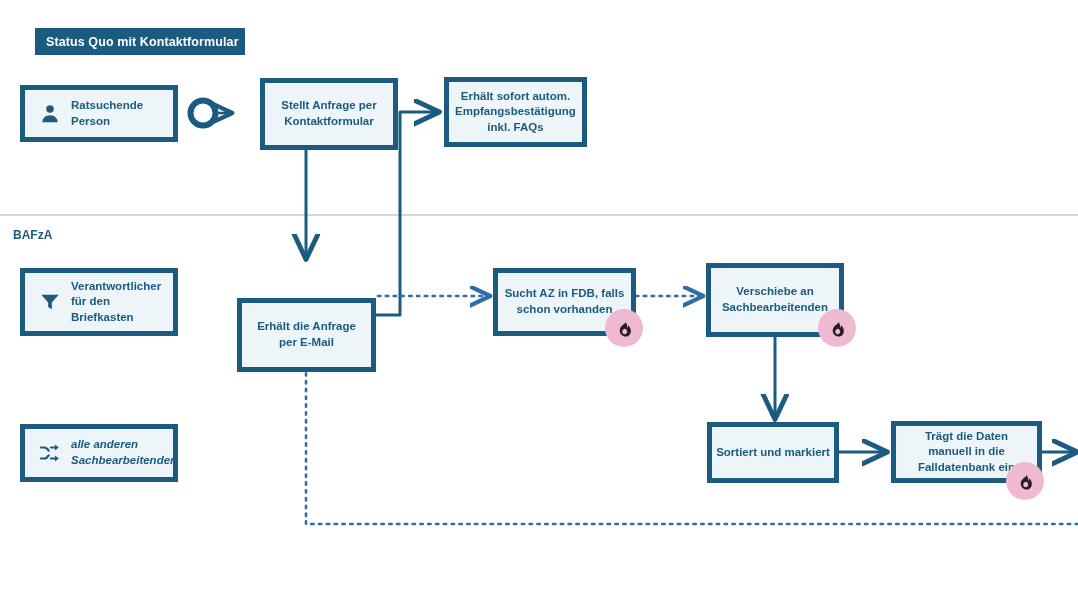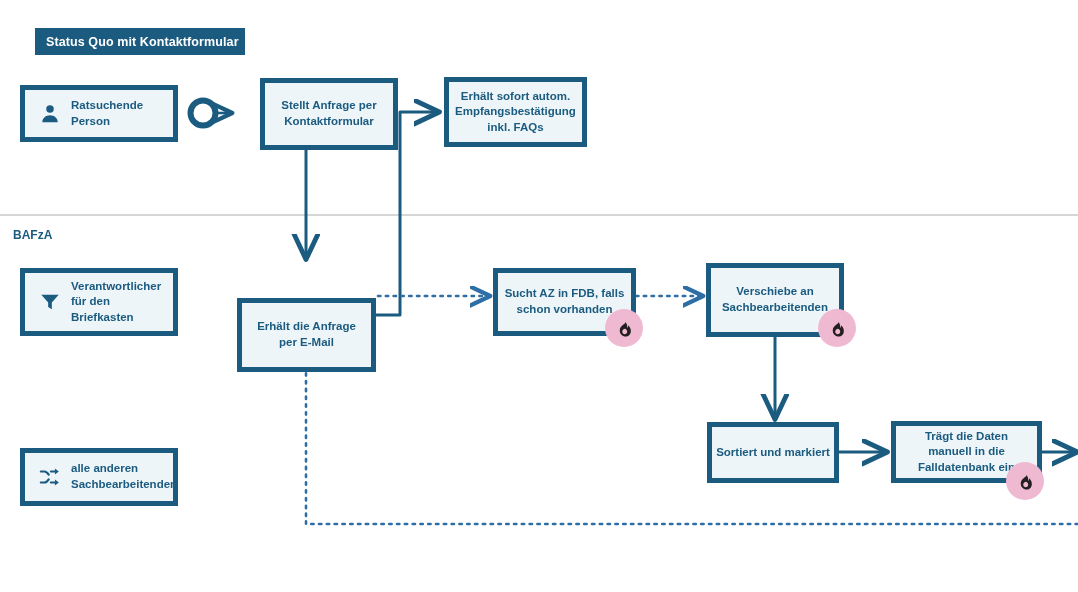--- a/index.html
+++ b/index.html
@@ -223,21 +223,21 @@
   <div class="node" style="left:493px; top:268px; width:143px; height:68px;">
     <span class="node-text">Sucht AZ in FDB, falls
 schon vorhanden</span>
   </div>
 
   <div class="node" style="left:706px; top:263px; width:138px; height:74px;">
     <span class="node-text">Verschiebe an
 Sachbearbeitenden</span>
   </div>
 
-  <div class="node role" style="left:20px; top:448px; width:158px; height:58px;">
+  <div class="node role" style="left:20px; top:424px; width:158px; height:58px;font-style:italic;">
     <svg class="role-icon" viewBox="0 0 24 24" xmlns="http://www.w3.org/2000/svg">
       <path d="M2 6 h4 c2.2 0 3.4 1.6 4.6 3.4 M2 18 h4 c2.2 0 3.4 -1.6 4.6 -3.4
                M13 6 h5 M13 18 h5" fill="none" stroke="#1b5b80" stroke-width="2.4" stroke-linecap="round"></path>
       <path d="M17.4 2.6 L21.6 6 L17.4 9.4 z" fill="#1b5b80"></path>
       <path d="M17.4 14.6 L21.6 18 L17.4 21.4 z" fill="#1b5b80"></path>
       <path d="M10.6 9.4 c1.2 1.8 2.4 3.2 4.4 3.2" fill="none" stroke="#1b5b80" stroke-width="2.4" stroke-linecap="round" opacity="0"></path>
     </svg>
     <span class="node-text">alle anderen
 Sachbearbeitenden</span>
   </div>

